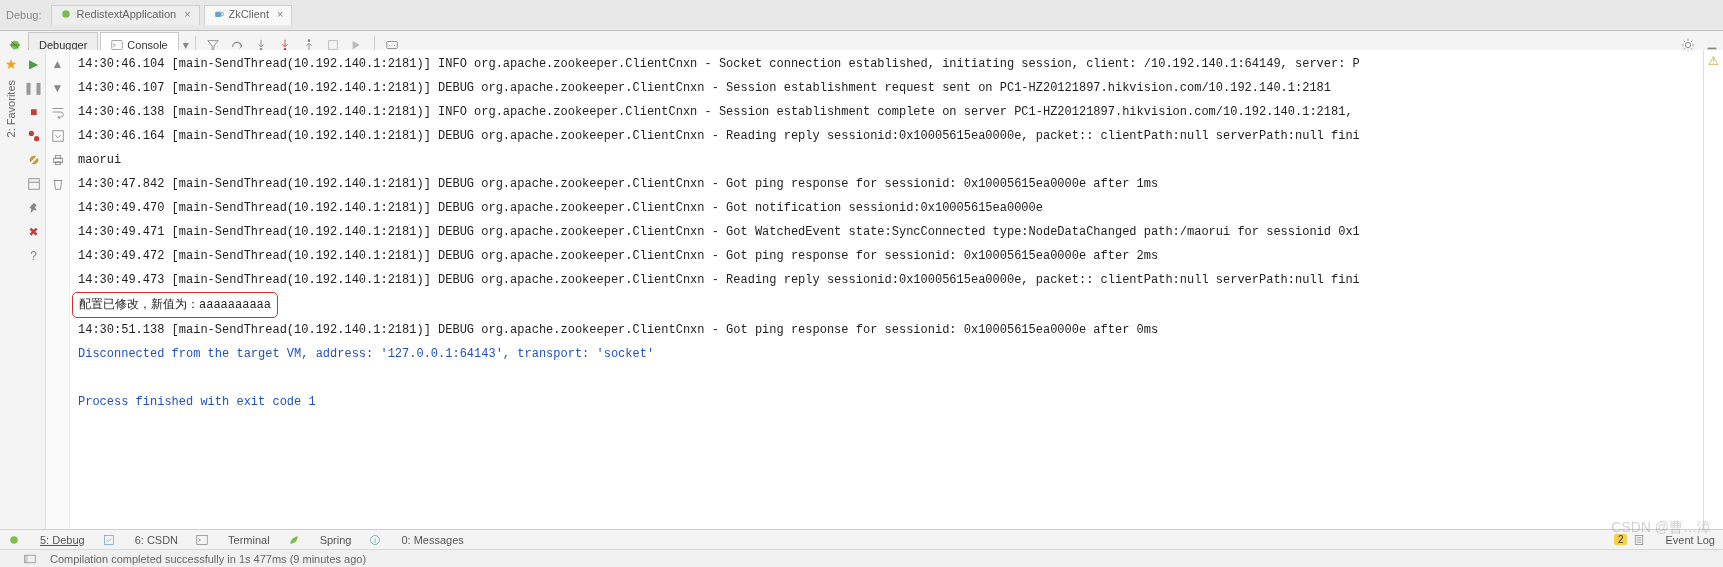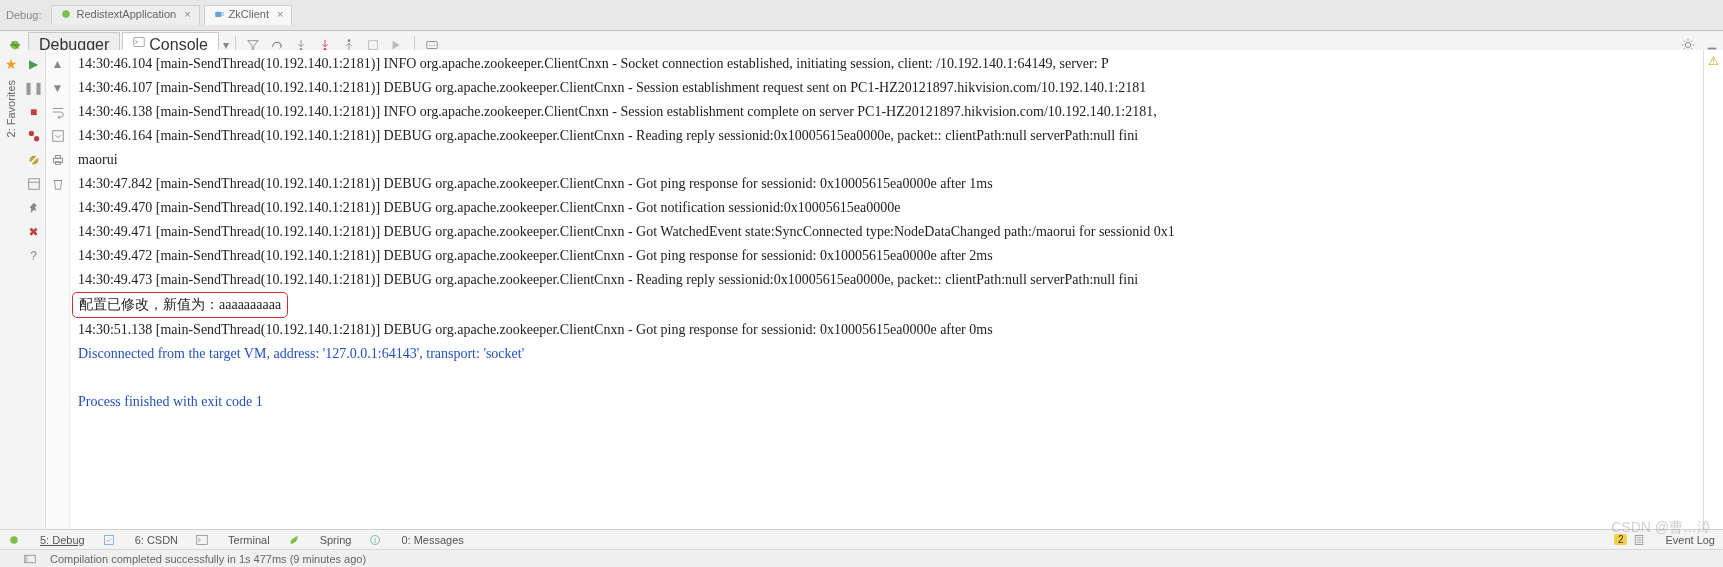--- a/index.html
+++ b/index.html
@@ -37,24 +37,24 @@
   .toolbar {
     display: flex; align-items: center;
     height: 28px; background: #f4f4f4;
     border-bottom: 1px solid #d0d0d0;
     padding-left: 4px; gap: 2px;
   }
   .tb-btn { display:inline-flex; align-items:center; justify-content:center;
     width: 22px; height: 22px; cursor: pointer; color:#555; }
   .tb-btn svg { width:14px; height:14px; }
   .tb-tab {
-    display:flex; gap:4px;
+    display:flex; align-items:center; gap:4px;
     padding: 3px 10px; height: 26px;
     background: #fff; border: 1px solid #c8c8c8; border-bottom:none;
-    font-size: 16px;
+    font-size: 11px;
   }
   .tb-tab.inactive { background: #eee; }
   .sep { width:1px; height:18px; background:#ccc; margin:0 4px; }
 
   .main {
     position: absolute; top: 50px; bottom: 38px; left: 0; right: 0;
     display: flex;
   }
   .side-tabs {
     width: 22px; background: #f4f4f4;
@@ -76,22 +76,22 @@
 
   .gutter2 {
     width: 24px; background: #fafafa; border-right:1px solid #eee;
     display:flex; flex-direction:column; align-items:center;
     padding-top:4px; gap:4px;
   }
   .gutter2 .g-btn { width:20px; height:20px; display:flex; align-items:center; justify-content:center; cursor:pointer; }
 
   .console {
     flex:1; background:#fff; overflow:auto;
-    font-family: Liberation Serif, serif;
-    font-size: 14px; line-height: 24px;
+    font-family: Liberation Mono, monospace;
+    font-size: 12px; line-height: 24px;
     padding: 2px 8px;
   }
   .log-line { white-space: pre; color:#222; }
   .log-blue { color:#2050c0; }
   .log-framed {
     display:inline-block;
     border:1.5px solid #d03030; border-radius:5px;
     padding: 0 6px; margin: 0 -6px;
   }
 

